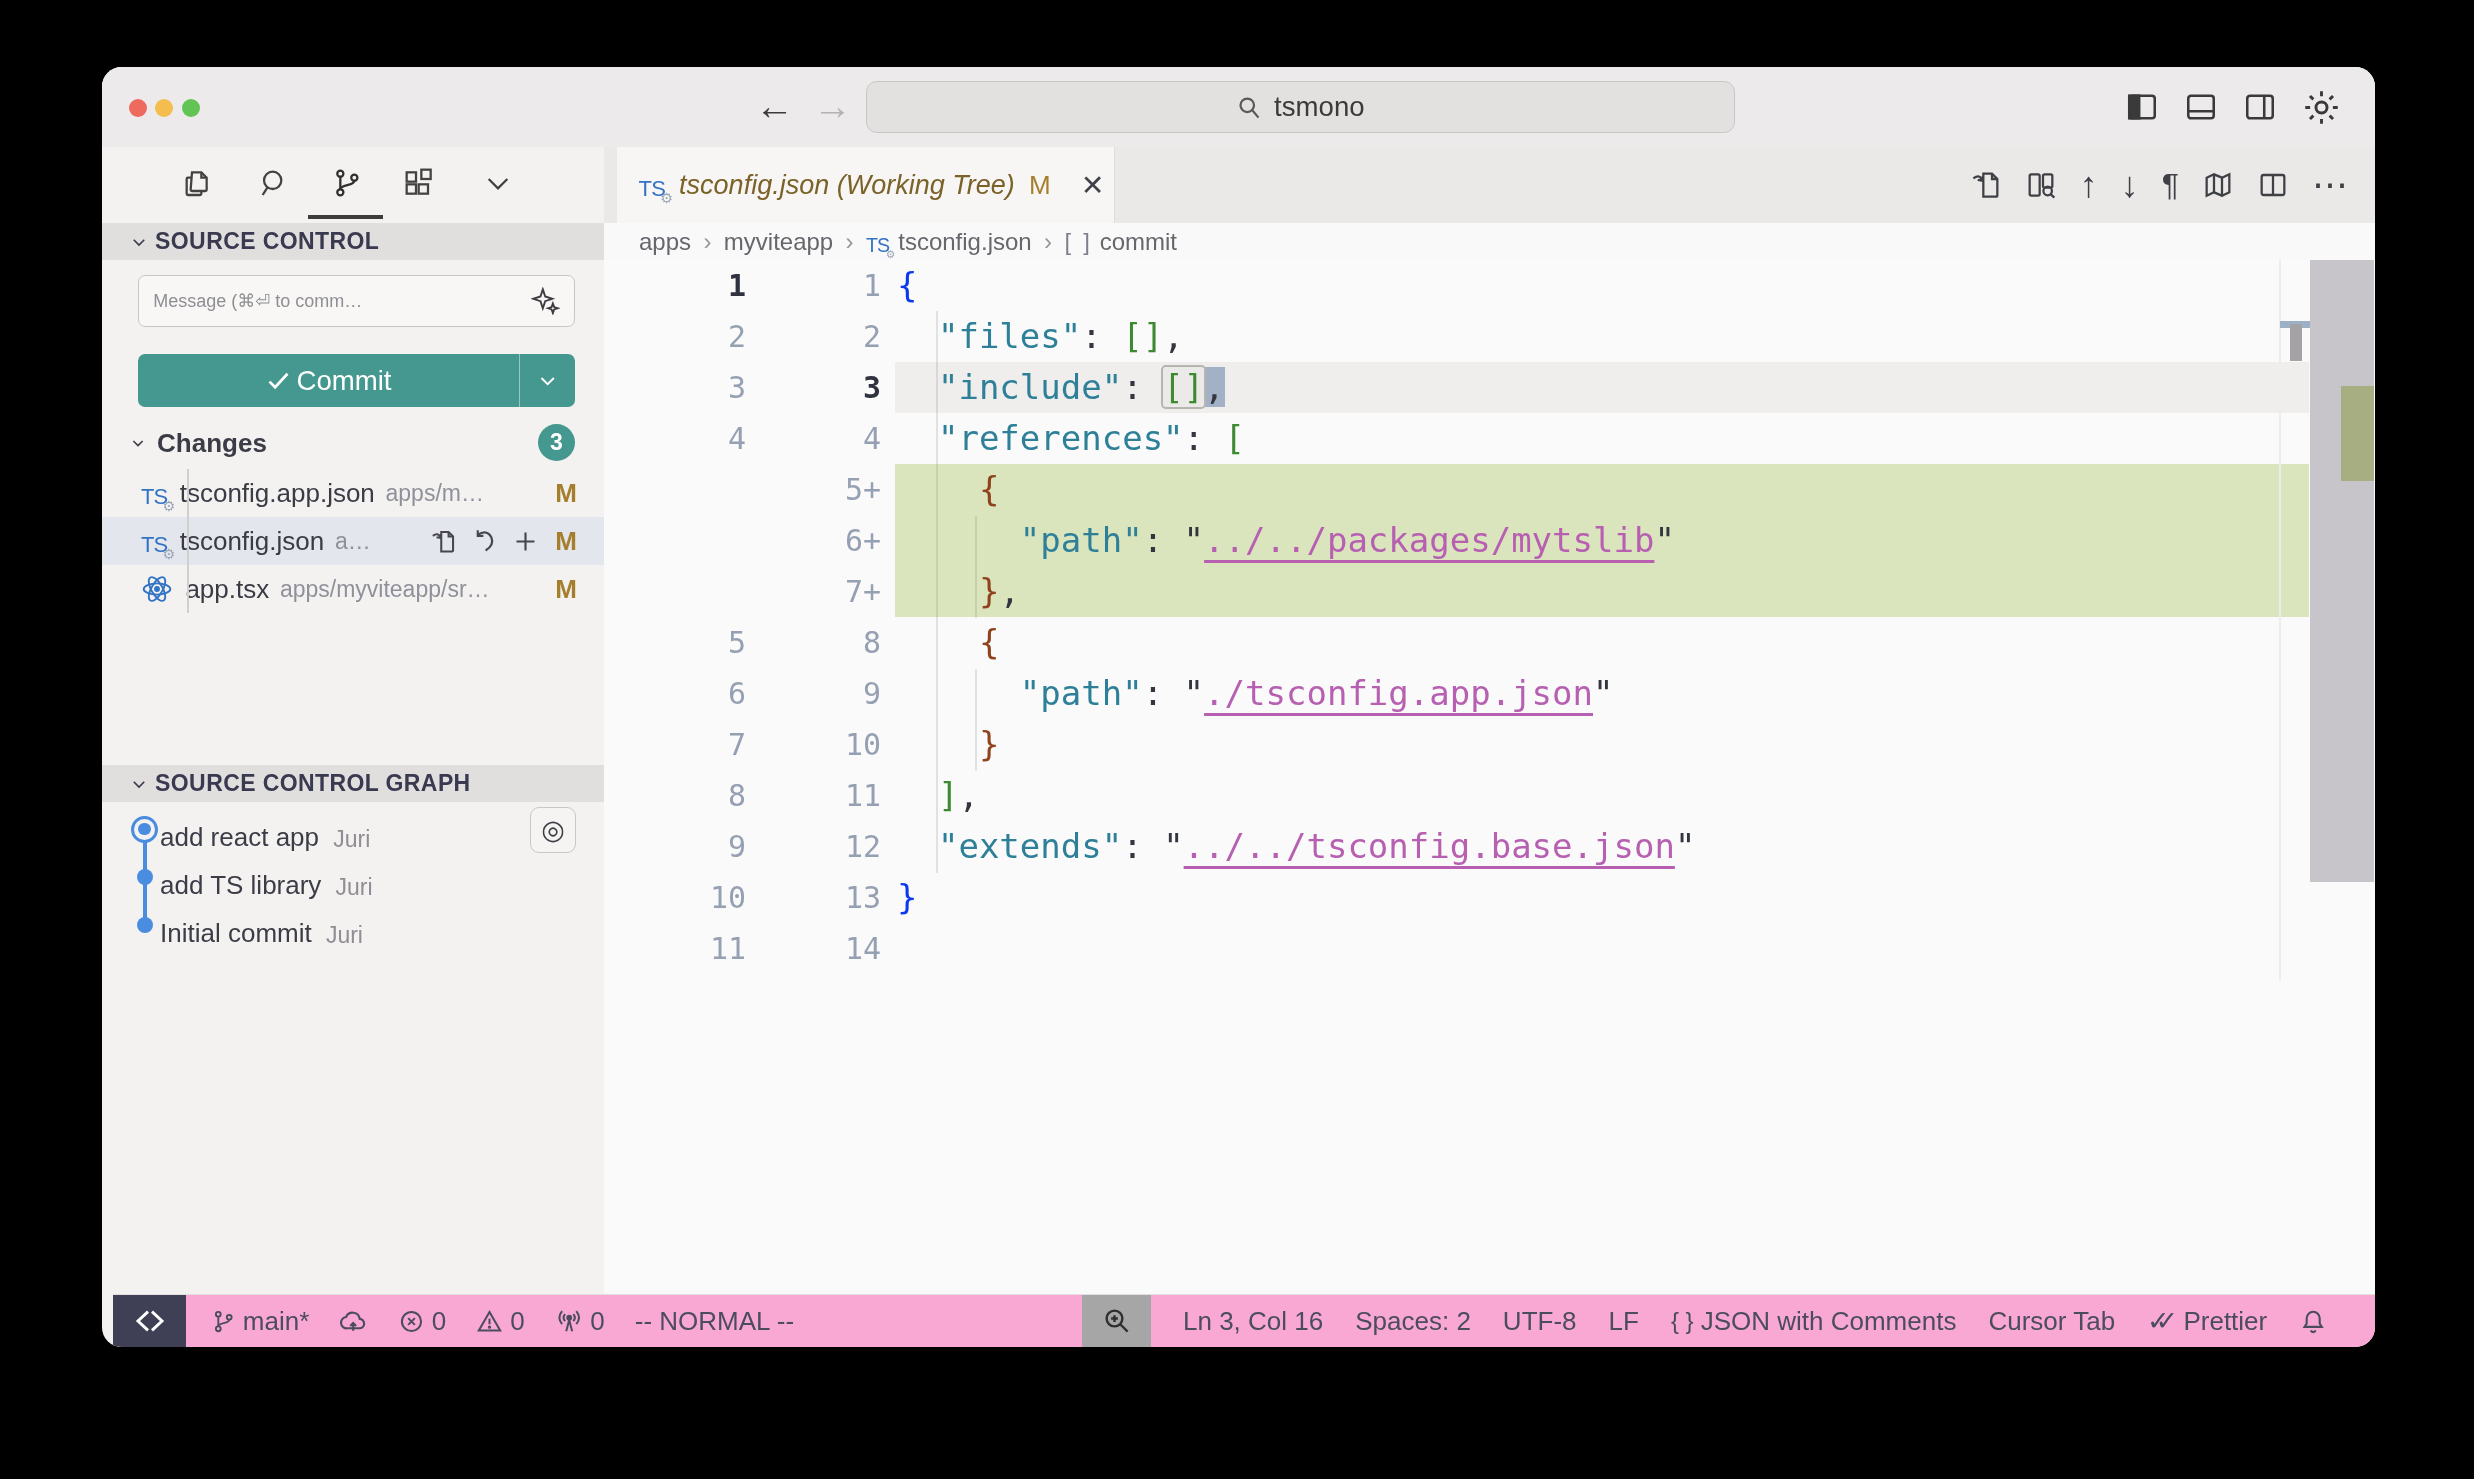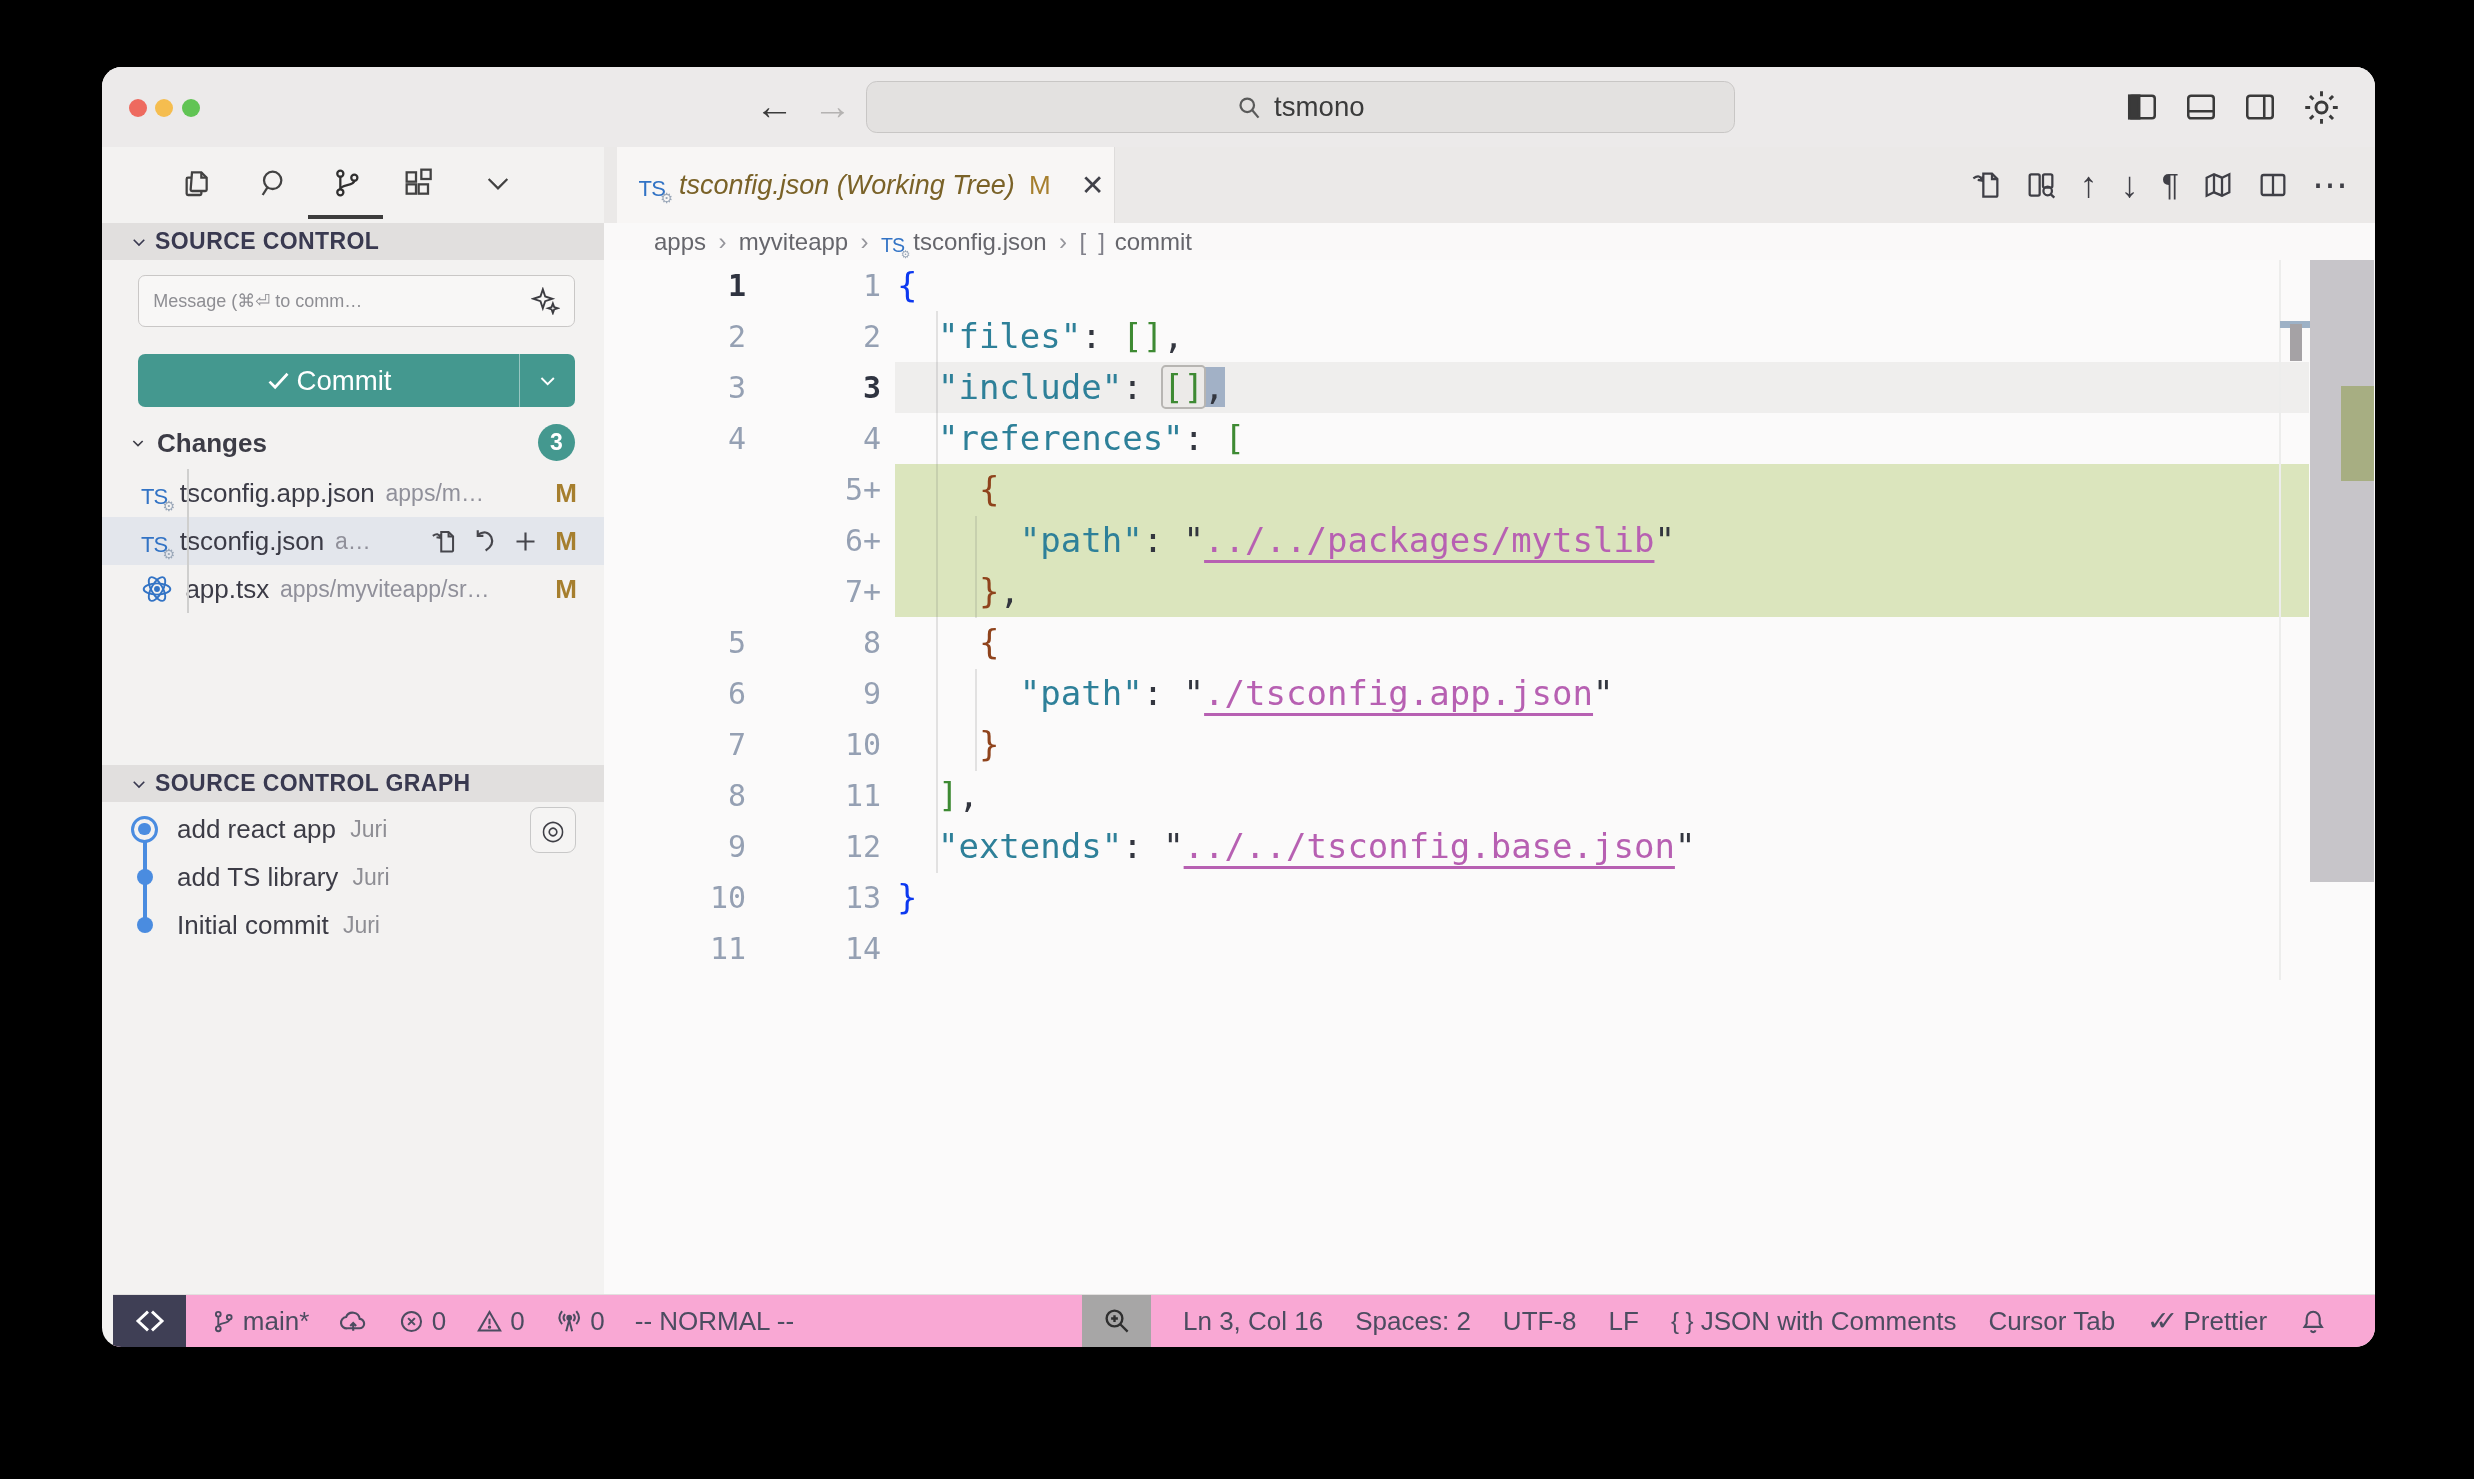--- a/index.html
+++ b/index.html
@@ -45,40 +45,40 @@
   .crow.sel{background:#e3e6ec;}
   .crow .fname{font-size:26px;color:#3b3b46;margin-left:12.4px;white-space:nowrap;}
   .crow .fpath{font-size:23px;color:#90909a;margin-left:10.7px;white-space:nowrap;}
   .crow .right{margin-left:auto;display:flex;align-items:center;gap:16px;margin-right:27px;}
   .crow .mflag{font-size:26px;font-weight:bold;color:#a67f2e;}
   .crow .ract{display:flex;gap:14.2px;color:#46464c;align-items:center;}
   .tsic{font-size:22px;font-weight:normal;color:#3273c5;letter-spacing:-0.9px;position:relative;margin-top:8px;}
   .tsic .tsgear{font-size:14.2px;color:#9aa7b8;position:absolute;right:-7.1px;bottom:-3.6px;}
   #graph-rows{position:absolute;left:0;top:658px;width:100%;}
   .gline{position:absolute;left:41px;top:24px;width:3.6px;height:96px;background:#4a8ce0;}
-  .grow{height:48px;display:flex;align-items:center;padding-left:75px;box-sizing:border-box;position:relative;}
+  .grow{height:48px;display:flex;align-items:flex-end;padding-left:58px;box-sizing:border-box;position:relative;}
   .gdot{position:absolute;left:35px;top:16px;width:16px;height:16px;border-radius:50%;background:#4a8ce0;}
   .gdot.head{left:29px;top:10.7px;width:21.3px;height:21.3px;background:#f3f2f1;border:3.6px solid #4a8ce0;}
   .gdot.head::after{content:"";position:absolute;left:4.4px;top:4.4px;width:12.4px;height:12.4px;border-radius:50%;background:#4a8ce0;}
   .grow .glabel{font-size:26px;color:#3c3c46;}
   .grow .gauthor{font-size:23px;color:#8e8e94;margin-left:14.2px;}
   .bullseye{position:absolute;left:428px;top:1.8px;width:44px;height:44px;border:1.8px solid #c8c8c8;border-radius:9px;
             background:#f5f4f3;display:flex;align-items:center;justify-content:center;font-size:27px;color:#3f3f46;}
   
   .editor{position:absolute;left:502px;top:0;right:0;bottom:0;background:#fbfafa;}
   .tabs{position:absolute;left:0;top:0;width:100%;height:76px;background:#ebe9e8;}
   .tab{position:absolute;left:13.3px;top:0;width:498px;height:76px;background:#f8f6f5;border-right:1.8px solid #dedcdb;
        display:flex;align-items:center;padding:0 21.3px;box-sizing:border-box;gap:14.2px;}
   .tab .tlabel{font-size:27px;font-style:italic;color:#7a6228;white-space:nowrap;}
   .tab .tm{font-size:26px;color:#a67f2e;}
   .tab .tclose{font-size:28.4px;color:#414149;margin-left:16px;}
   .eactions{position:absolute;right:27px;top:0;height:76px;display:flex;align-items:center;gap:23px;color:#3f3f46;}
   .eactions .ua{font-size:36px;line-height:36px;}
   .breadcrumbs{position:absolute;left:0;top:76px;width:100%;height:37px;background:#faf9f9;display:flex;
-               align-items:center;padding-left:50px;box-sizing:border-box;font-size:24px;color:#66666c;}
+               align-items:center;padding-left:35px;box-sizing:border-box;font-size:24px;color:#66666c;}
   .breadcrumbs .sep{color:#96969c;margin:0 12.4px;}
   .breadcrumbs .arrsym{color:#80808a;letter-spacing:2.7px;margin-right:7.1px;}
   .breadcrumbs .bts{font-size:19.6px;margin-right:9px;}
   .coderegion{position:absolute;left:0;top:113px;right:0;bottom:0;background:#fbfafa;
               font-family:"DejaVu Sans Mono",monospace;font-size:34px;}
   .cl{position:relative;height:51px;line-height:51px;white-space:pre;}
   .gut{position:absolute;top:0;text-align:right;color:#95a0b3;font-size:30px;}
   .gut.g1{left:0;width:142px;} .gut.g2{left:142px;width:135px;}
   .gut.dk{color:#2f3340;font-weight:bold;}
   .band{position:absolute;left:291px;width:1414px;top:0;height:100%;z-index:0;}

